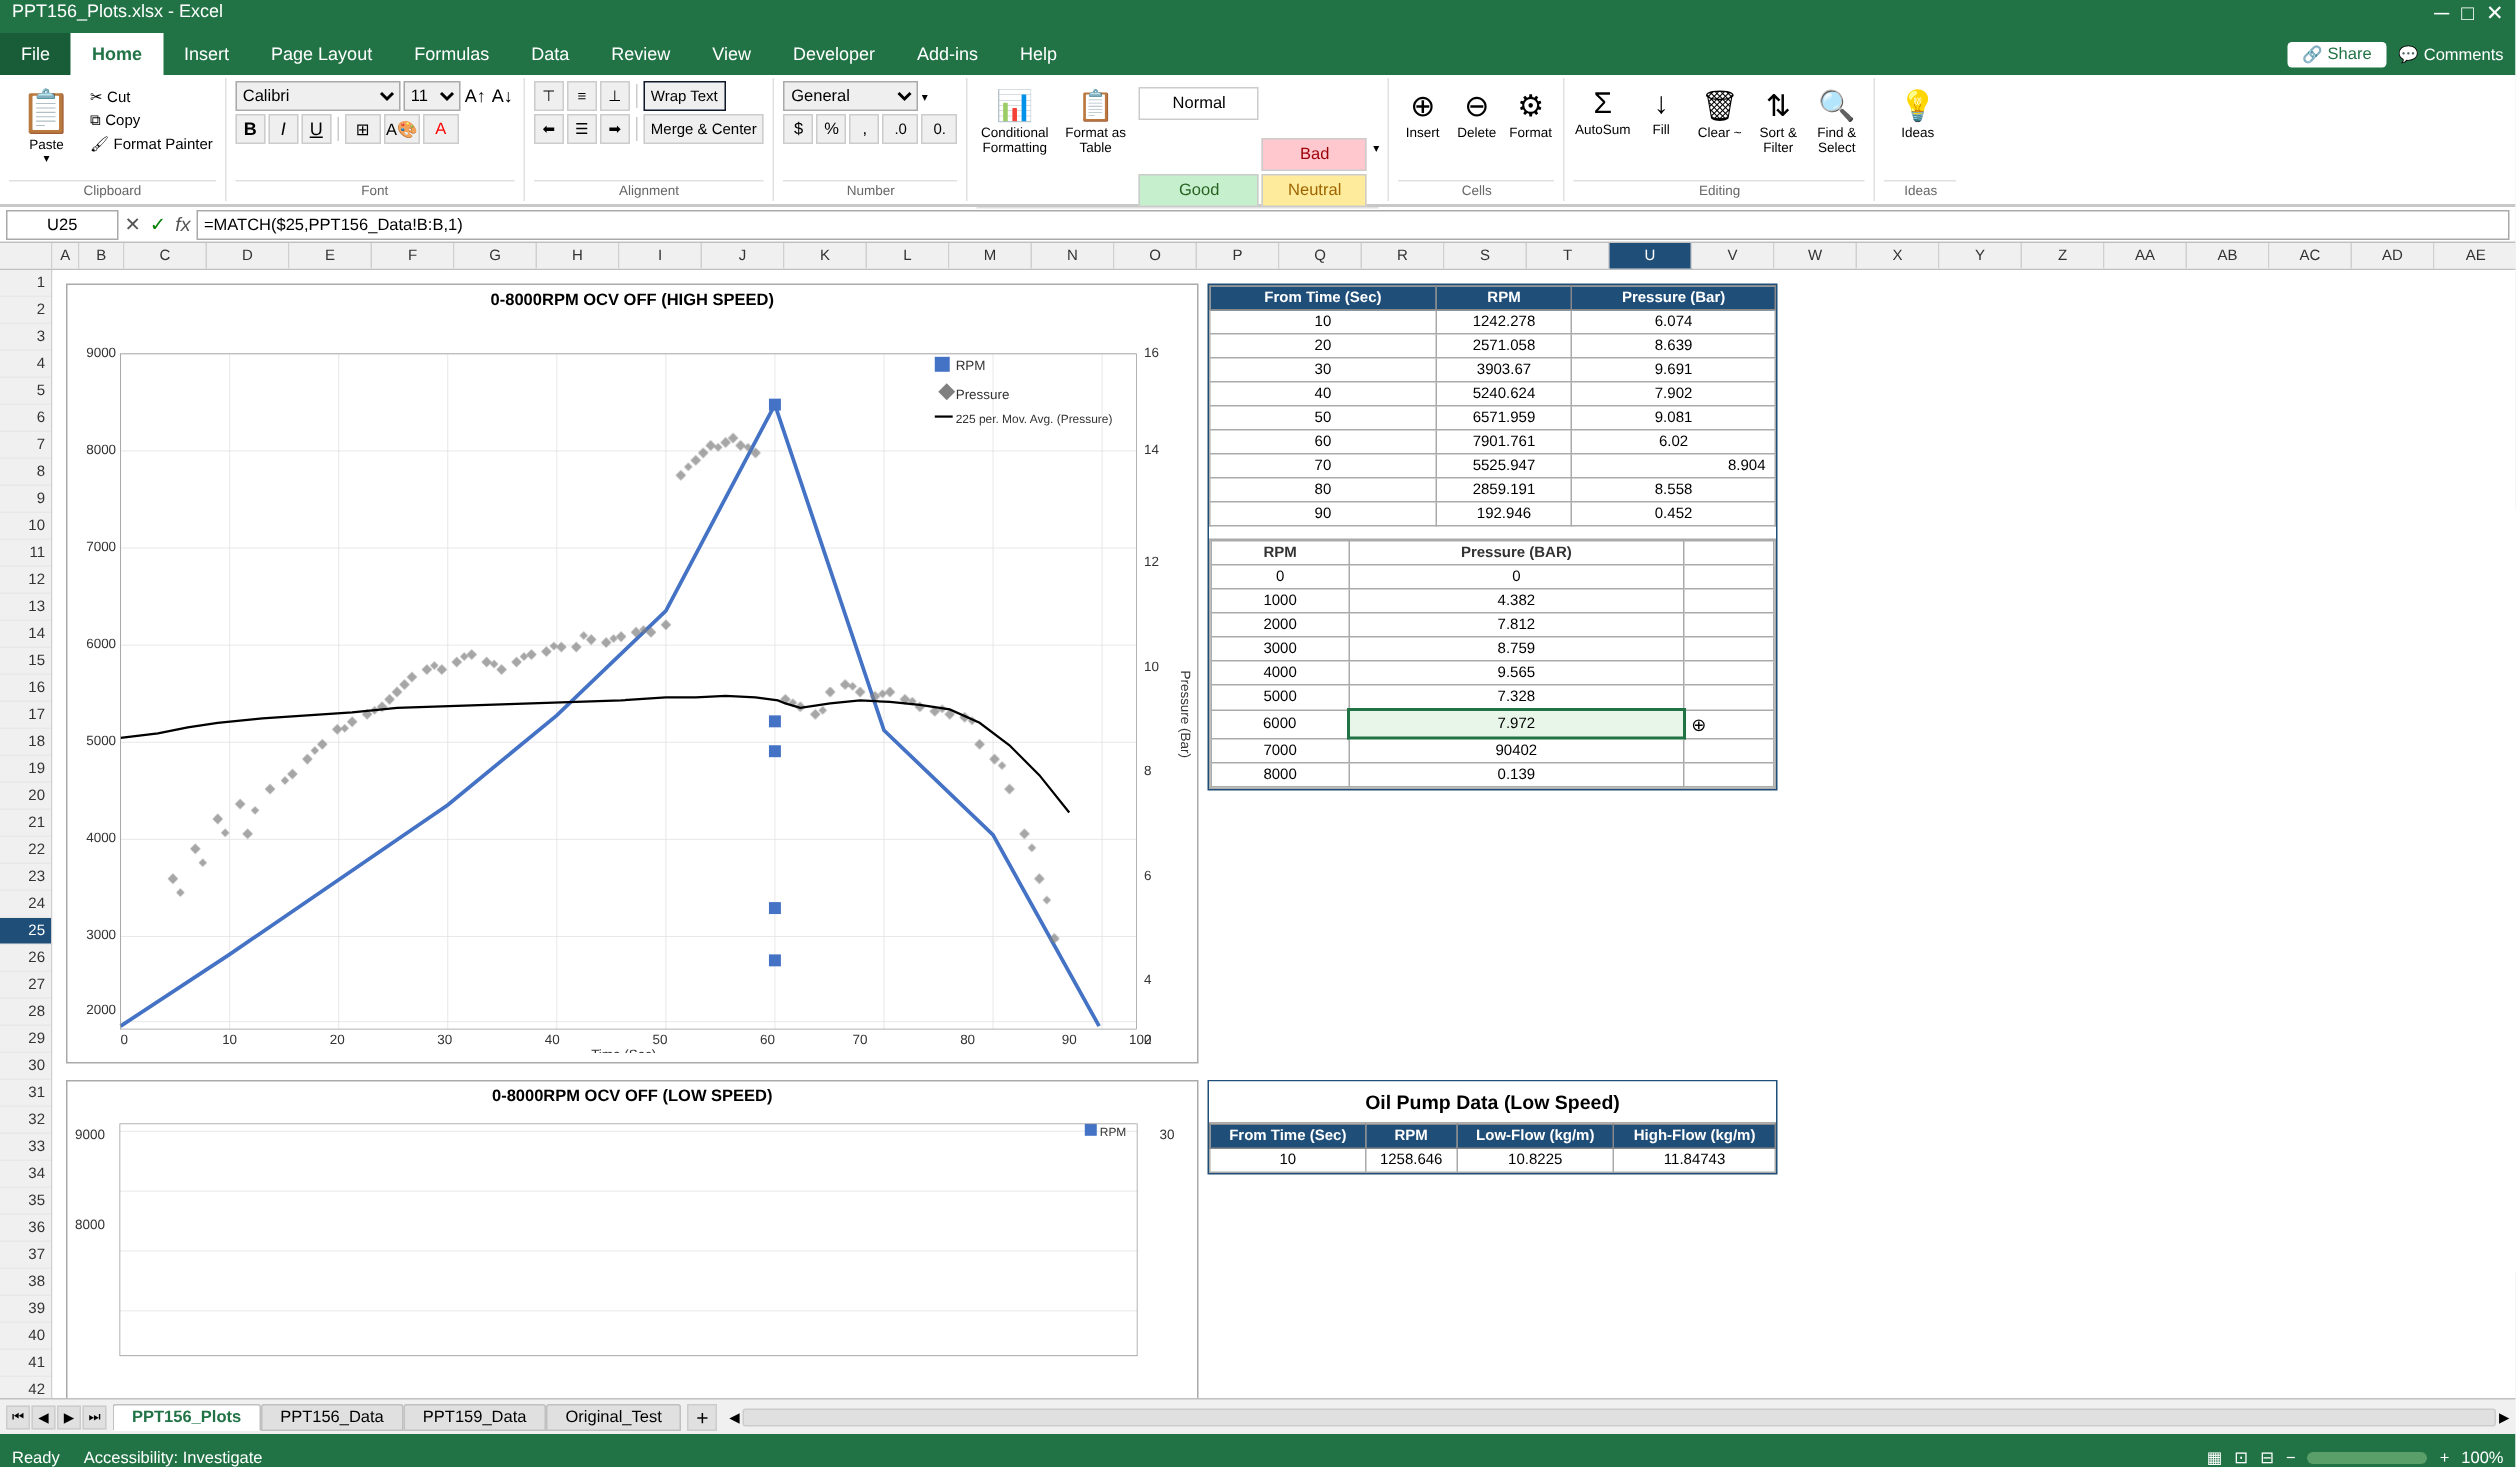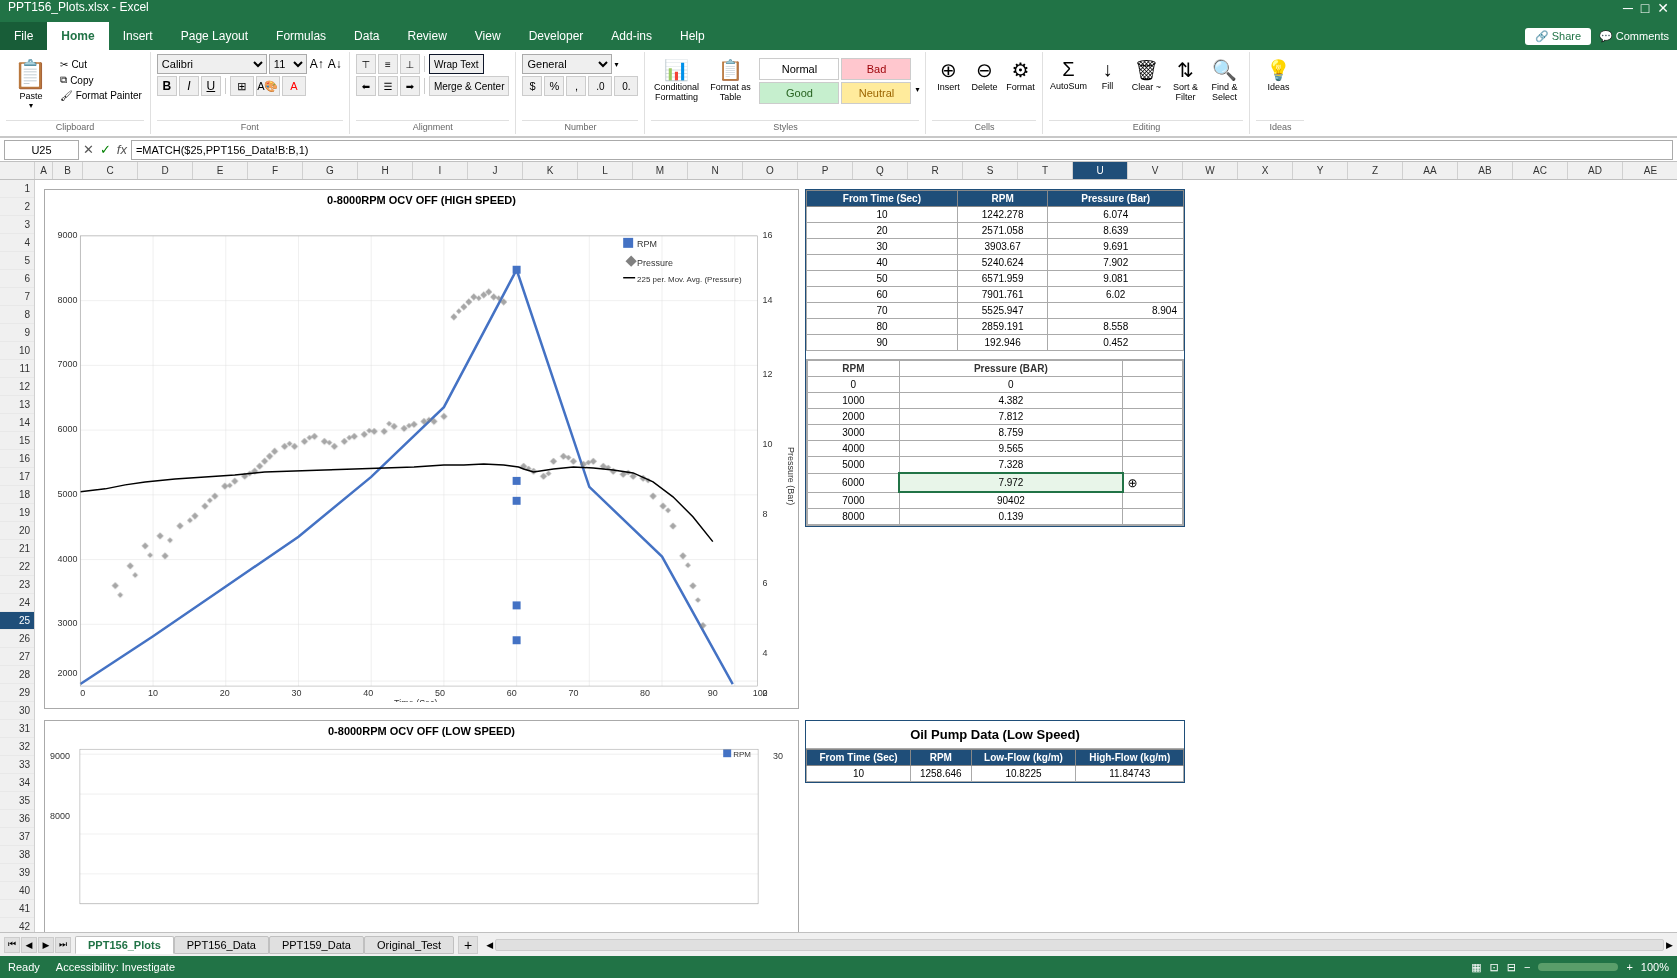--- a/index.html
+++ b/index.html
@@ -162,21 +162,21 @@
       </div>
       <div style="display:flex; flex-direction:column; align-items:center; width:50px; cursor:pointer; font-size:9px; text-align:center;">
         <span style="font-size:20px;">📋</span>
         <span>Format as Table</span>
       </div>
       <div style="display:flex; flex-direction:column; gap:2px;">
         <div style="display:flex; gap:2px;">
           <div style="width:80px; height:22px; background:#fff; border:1px solid #ccc; display:flex; align-items:center; justify-content:center; cursor:pointer; font-size:11px;">
             <span>Normal</span>
           </div>
-          <div style="width:70px; height:22px; background:#ffc7ce; color:#9c0006; border:1px solid #ccc; display:flex; align-items:center; justify-content:center; cursor:pointer; font-size:11px;">
+          <div style="width:70px; height:22px; background:#ffc7ce; color:#9c0006; border:1px solid #ccc; display:flex; align-items:center; justify-content:center; cursor:pointer; font-size:11px;margin-top:34px;">
             <span>Bad</span>
           </div>
         </div>
         <div style="display:flex; gap:2px;">
           <div style="width:80px; height:22px; background:#c6efce; color:#276221; border:1px solid #ccc; display:flex; align-items:center; justify-content:center; cursor:pointer; font-size:11px;">
             <span>Good</span>
           </div>
           <div style="width:70px; height:22px; background:#ffeb9c; color:#9c6500; border:1px solid #ccc; display:flex; align-items:center; justify-content:center; cursor:pointer; font-size:11px;">
             <span>Neutral</span>
           </div>
@@ -708,21 +708,21 @@
   </div>
   <div style="width:20px; height:18px; display:flex; align-items:center; justify-content:center; border:1px solid #ccc; margin-left:4px; cursor:pointer; font-size:14px; background:#e0e0e0;">+</div>
 
   <div style="flex:1; margin-left:8px; display:flex; align-items:center; gap:2px;">
     <span style="cursor:pointer; font-size:9px;">◀</span>
     <div style="flex:1; height:12px; background:#e0e0e0; border:1px solid #ccc; border-radius:2px; cursor:pointer;"></div>
     <span style="cursor:pointer; font-size:9px;">▶</span>
   </div>
 </div>
 
-<div style="height:22px; background:#217346; display:flex; align-items:center; padding:0 8px; color:white; font-size:11px; gap:16px;">
+<div style="height:22px; background:#217346; display:flex; align-items:flex-end; padding:0 8px; color:white; font-size:11px; gap:16px;">
   <span>Ready</span>
   <span style="margin-right:auto;">Accessibility: Investigate</span>
   <div style="display:flex; align-items:center; gap:8px; margin-left:auto;">
     <span style="cursor:pointer;">▦</span>
     <span style="cursor:pointer;">⊡</span>
     <span style="cursor:pointer;">⊟</span>
     <span style="cursor:pointer;">−</span>
     <div style="width:80px; height:8px; background:#5a9e6a; border-radius:4px; cursor:pointer;"></div>
     <span style="cursor:pointer;">+</span>
     <span>100%</span>

